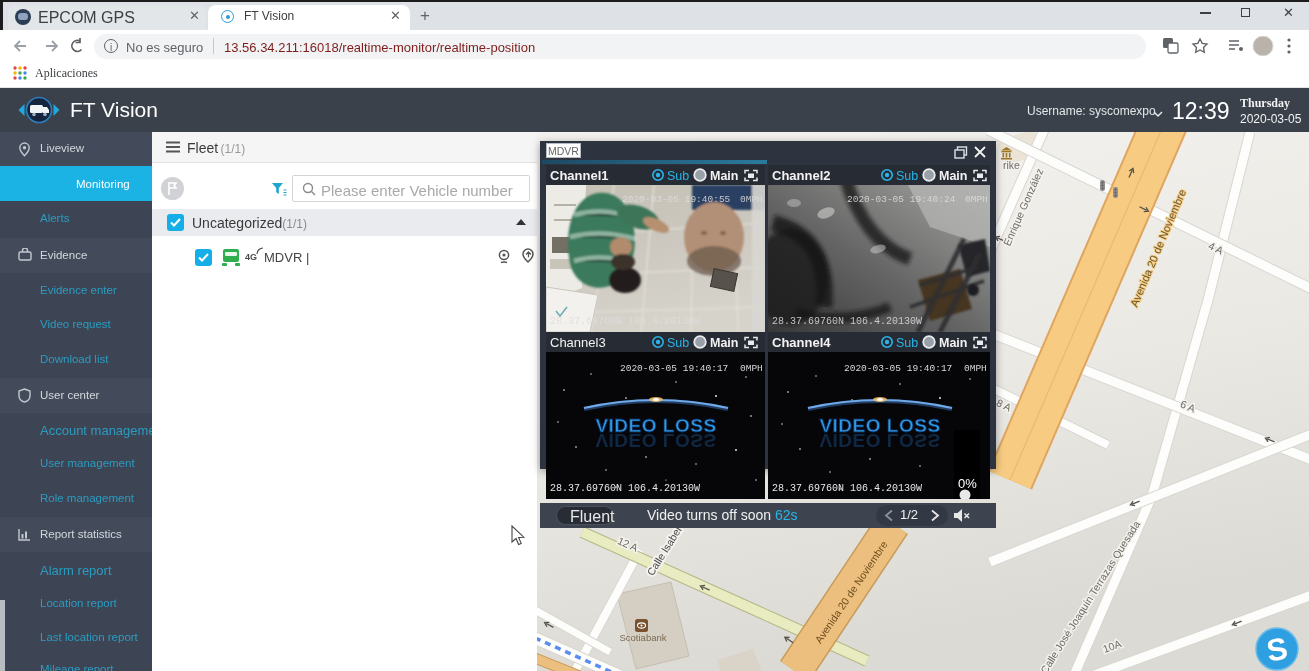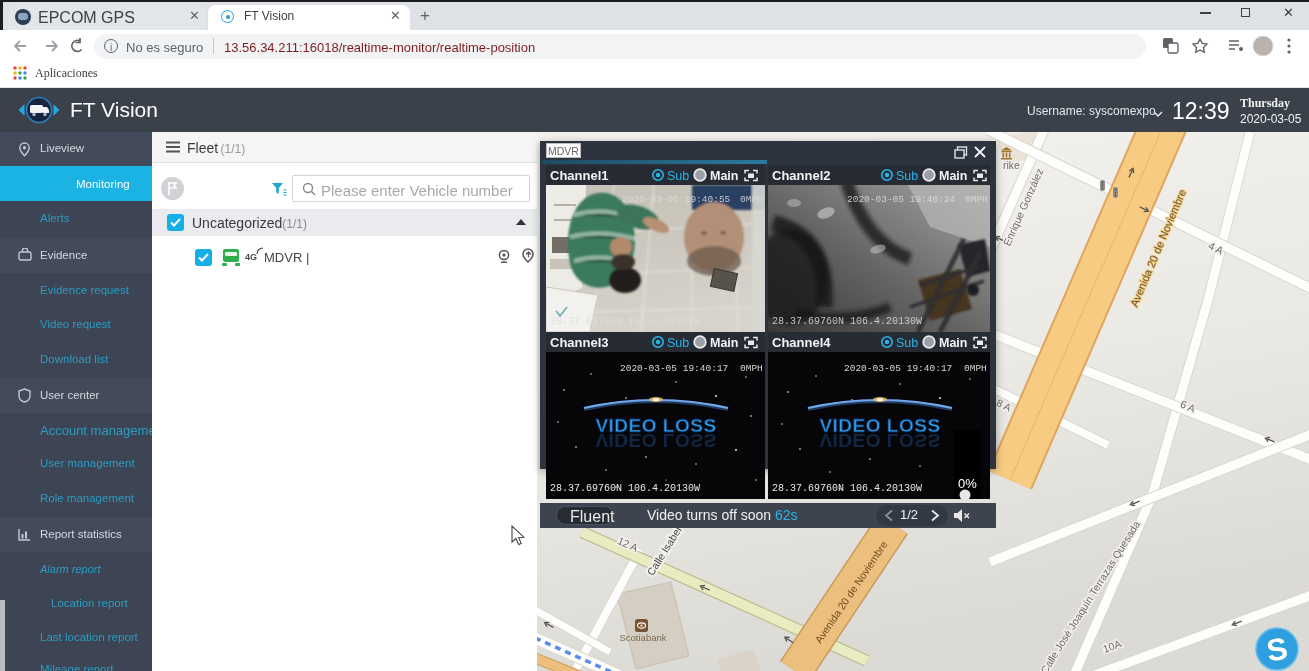--- a/index.html
+++ b/index.html
@@ -105,42 +105,42 @@
 <div class="abs" style="left:0;top:166px;width:152px;height:35px;background:#1bb2e4;"></div>
 <div class="abs" style="left:40px;top:178px;font-size:11.5px;color:#ffffff;padding-left:36px;">Monitoring</div>
 <div class="abs" style="left:40px;top:212px;font-size:11.5px;color:#2b9cc0;">Alerts</div>
 
 <div class="abs" style="left:0;top:238px;width:152px;height:35px;background:#434b5b;"></div>
 <svg class="abs" style="left:18px;top:248px;" width="14" height="13" viewBox="0 0 14 13">
   <rect x="1" y="4" width="12" height="8" rx="1.5" fill="none" stroke="#c3c8cf" stroke-width="1.4"></rect>
   <path d="M4.5 4 V2.5 a2.5 2.5 0 0 1 5 0 V4" fill="none" stroke="#c3c8cf" stroke-width="1.4"></path>
 </svg>
 <div class="abs" style="left:40px;top:249px;font-size:11.5px;color:#d4d8dd;">Evidence</div>
-<div class="abs" style="left:40px;top:284px;font-size:11.5px;color:#2b9cc0;">Evidence request</div>
+<div class="abs" style="left:40px;top:284px;font-size:11.5px;color:#2b9cc0;">Evidence enter</div>
 <div class="abs" style="left:40px;top:318px;font-size:11.5px;color:#2b9cc0;">Video request</div>
 <div class="abs" style="left:40px;top:353px;font-size:11.5px;color:#2b9cc0;">Download list</div>
 
 <div class="abs" style="left:0;top:378px;width:152px;height:35px;background:#434b5b;"></div>
 <svg class="abs" style="left:18px;top:388px;" width="13" height="15" viewBox="0 0 13 15">
   <path d="M6.5 1 L12 3 v4.5 c0 3.5 -2.5 5.8 -5.5 6.5 C3.5 13.3 1 11 1 7.5 V3 Z" fill="none" stroke="#c3c8cf" stroke-width="1.4"></path>
 </svg>
 <div class="abs" style="left:40px;top:389px;font-size:11.5px;color:#d4d8dd;">User center</div>
 <div class="abs" style="left:40px;top:423px;font-size:13px;color:#2b9cc0;">Account management</div>
 <div class="abs" style="left:40px;top:457px;font-size:11.5px;color:#2b9cc0;">User management</div>
 <div class="abs" style="left:40px;top:492px;font-size:11.5px;color:#2b9cc0;">Role management</div>
 
 <div class="abs" style="left:0;top:517px;width:152px;height:35px;background:#434b5b;"></div>
 <svg class="abs" style="left:18px;top:528px;" width="13" height="13" viewBox="0 0 13 13">
   <path d="M1 1 v11 h11" stroke="#c3c8cf" stroke-width="1.4" fill="none"></path>
   <rect x="3.5" y="6" width="2" height="4.5" fill="#c3c8cf"></rect>
   <rect x="7" y="3.5" width="2" height="7" fill="#c3c8cf"></rect>
 </svg>
 <div class="abs" style="left:40px;top:528px;font-size:11.5px;color:#d4d8dd;">Report statistics</div>
-<div class="abs" style="left:40px;top:563px;font-size:11px;color:#2b9cc0;font-style:italic;">Alarm report</div>
-<div class="abs" style="left:40px;top:597px;font-size:11.5px;color:#2b9cc0;margin-left:11px;">Location report</div>
+<div class="abs" style="left:40px;top:563px;font-size:13px;color:#2b9cc0;">Alarm report</div>
+<div class="abs" style="left:40px;top:597px;font-size:11.5px;color:#2b9cc0;">Location report</div>
 <div class="abs" style="left:40px;top:631px;font-size:11.5px;color:#2b9cc0;">Last location report</div>
 <div class="abs" style="left:40px;top:663px;font-size:11.5px;color:#2b9cc0;">Mileage report</div>
 <div class="abs" style="left:0;top:600px;width:5px;height:71px;background:#b9bdc2;"></div>
 
 <div class="abs" style="left:152px;top:132px;width:385px;height:539px;background:#ffffff;"></div>
 <div class="abs" style="left:152px;top:132px;width:385px;height:31px;background:#f5f5f6;border-bottom:1px solid #e0e0e0;"></div>
 <svg class="abs" style="left:166px;top:141px;" width="14" height="12" viewBox="0 0 14 12">
   <path d="M0 1.5 h14 M0 6 h14 M0 10.5 h14" stroke="#555" stroke-width="2"></path>
 </svg>
 <div class="abs" style="left:187px;top:140px;font-size:14px;color:#3a3a3a;">Fleet<span style="font-size:12px;color:#999;"> (1/1)</span></div>
@@ -323,21 +323,21 @@
     <path d="M2 2 L12 12 M12 2 L2 12" stroke="#f2f2f2" stroke-width="1.8"></path>
   </svg>
   <div class="abs" style="left:2px;top:19px;width:225px;height:4px;background:linear-gradient(90deg,#1d4a63,#2b7a9e);"></div>
 
   <div class="abs" style="left:6px;top:24px;width:219px;height:20px;background:#262b34;"></div>
   <div class="abs" style="left:228px;top:24px;width:222px;height:20px;background:#262b34;"></div>
   <div class="abs" style="left:6px;top:191px;width:219px;height:20px;background:#262b34;"></div>
   <div class="abs" style="left:228px;top:191px;width:222px;height:20px;background:#262b34;"></div>
   <div class="abs" style="left:10px;top:27px;font-size:13px;font-weight:bold;color:#f2f2f2;">Channel1</div>
   <div class="abs" style="left:232px;top:27px;font-size:13px;font-weight:bold;color:#f2f2f2;">Channel2</div>
-  <div class="abs" style="left:10px;top:194px;font-size:13px;font-weight:bold;color:#f2f2f2;">Channel3</div>
+  <div class="abs" style="left:10px;top:194px;font-size:13px;font-weight:normal;color:#f2f2f2;">Channel3</div>
   <div class="abs" style="left:232px;top:194px;font-size:13px;font-weight:bold;color:#f2f2f2;">Channel4</div>
   <svg class="abs" style="left:112px;top:24px;" width="108" height="20" viewBox="0 0 108 20">
     <circle cx="6" cy="10" r="5.2" fill="none" stroke="#2ab4e8" stroke-width="1.6"></circle>
       <circle cx="6" cy="10" r="2.2" fill="#2ab4e8"></circle>
     <text x="15" y="14.5" font-size="12.5" fill="#2ab4e8" font-family="Liberation Sans, sans-serif">Sub</text>
     <circle cx="48" cy="10" r="5.8" fill="#9aa0a8" stroke="#e8eaed" stroke-width="1.8"></circle>
     <text x="58" y="14.5" font-size="12.5" fill="#f2f2f2" font-family="Liberation Sans, sans-serif" font-weight="bold">Main</text>
     <path d="M97 5.5 h-4 v3 M101 5.5 h4 v3 M97 15.5 h-4 v-3 M101 15.5 h4 v-3" stroke="#e8eaed" stroke-width="1.5" fill="none"></path>
       <rect x="96" y="8.5" width="6" height="4.5" fill="#e8eaed"></rect>
   </svg>

